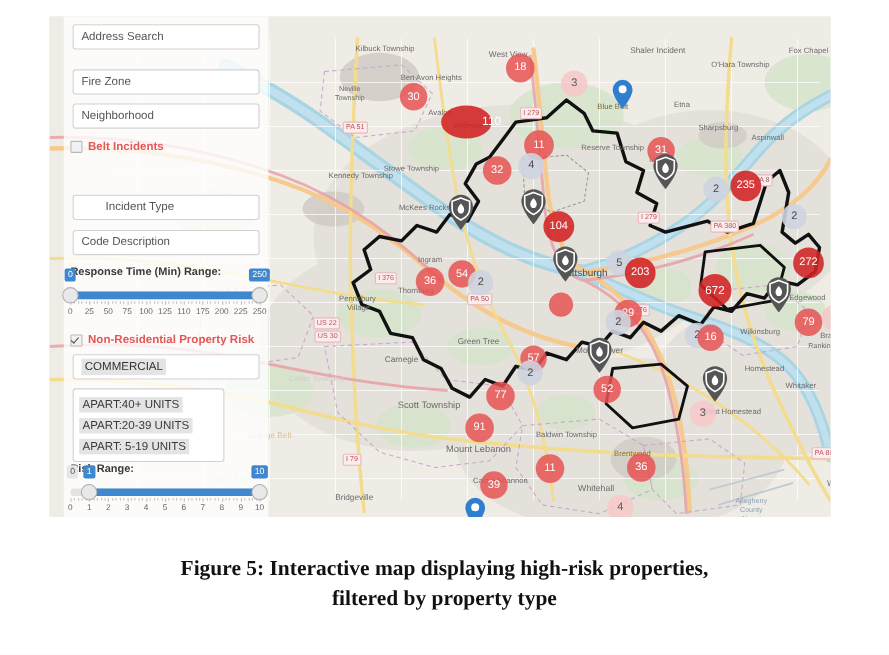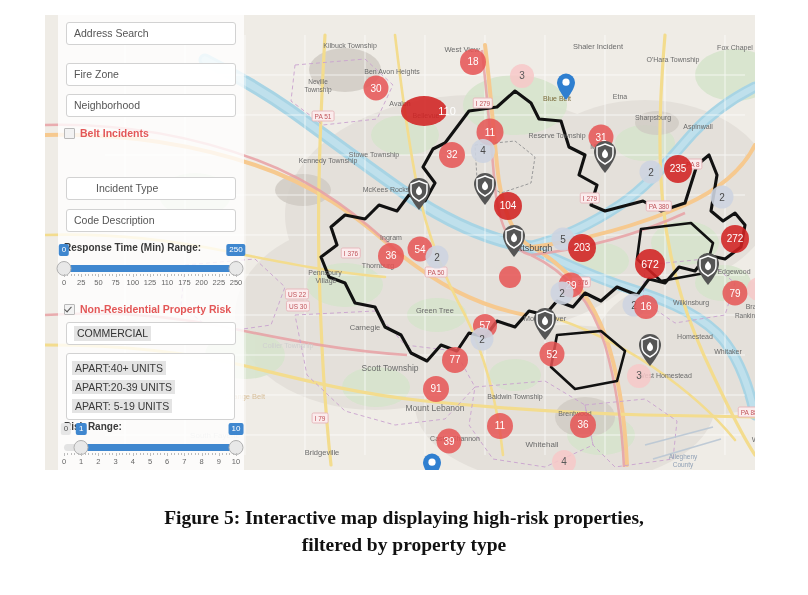--- a/index.html
+++ b/index.html
@@ -52,21 +52,21 @@
   .bubble{position:absolute;top:-21px;transform:translateX(-50%);background:#3f87cf;color:#fff;
           font-size:8px;padding:1px 3px;border-radius:2px;font-family:"Liberation Sans",sans-serif;
           line-height:10px;white-space:nowrap;}
   .bubble.gray{background:#e6e6e6;color:#555;}
   .ticks{position:absolute;top:9px;left:0;width:172px;height:16px;}
   .tickmark{position:absolute;top:0;width:1px;height:3px;background:#bdbdbd;}
   .ticklbl{position:absolute;top:4px;transform:translateX(-50%);font-size:7.5px;color:#666;
            font-family:"Liberation Sans",sans-serif;}
 
   
-  .listbox{position:absolute;left:66px;width:169px;box-sizing:border-box;
+  .listbox{position:absolute;left:66px;width:138px;box-sizing:border-box;
            background:rgba(255,255,255,.92);border:1px solid #d2d2d2;border-radius:3px;padding:4px 5px;}
   .listbox .opt{font-size:10.5px;color:#3a3a3a;background:#e4e4e4;display:inline-block;
                 padding:0 3px;margin-bottom:2px;line-height:14px;
                 font-family:"Liberation Sans",sans-serif;}
   .sel-val{background:#e4e4e4;padding:0 3px;display:inline-block;line-height:15px;color:#333;}
 
   
   .caption{position:absolute;left:50px;top:505px;width:708px;text-align:center;
            font-family:"Liberation Serif",serif;font-weight:bold;font-size:19.5px;
            color:#111;line-height:1.38;}

